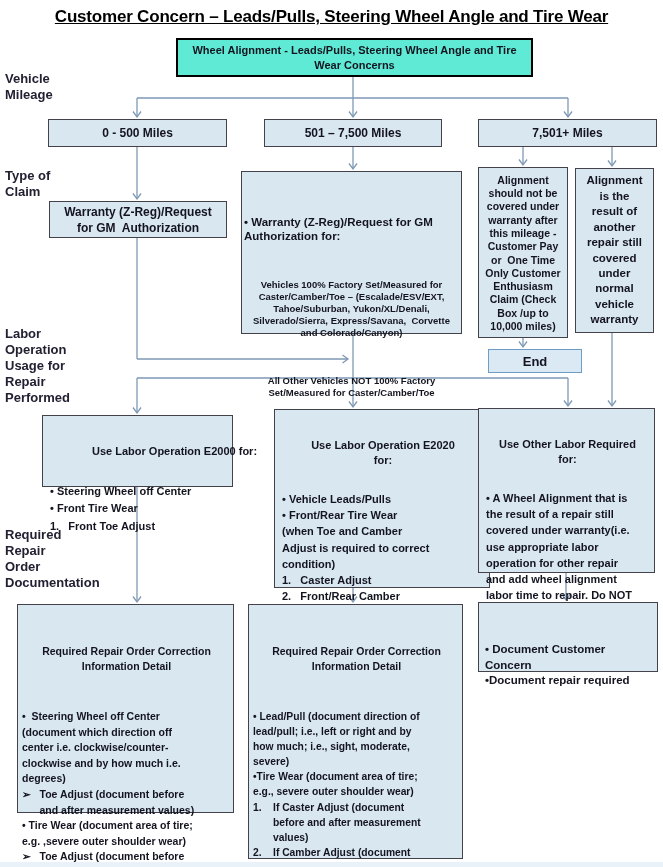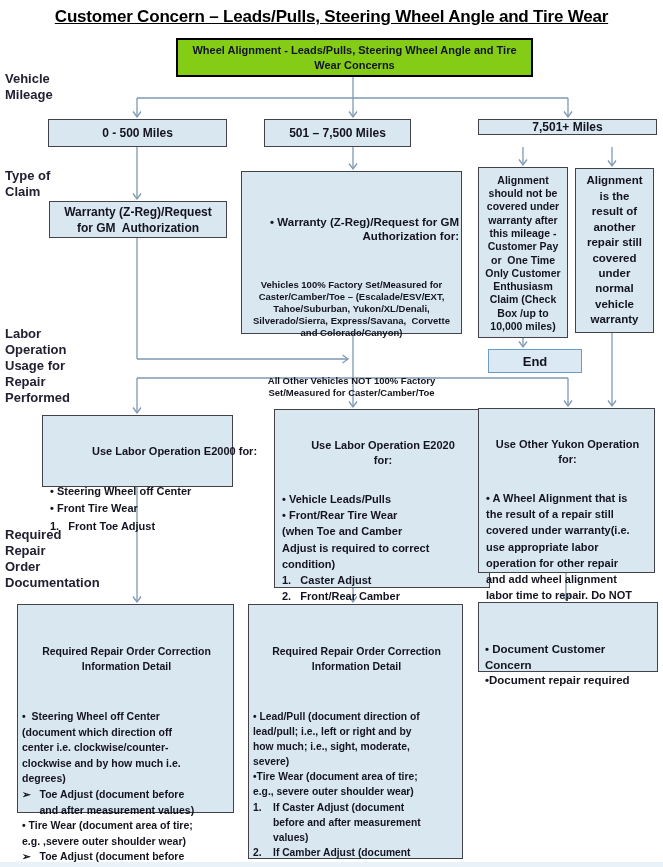--- a/index.html
+++ b/index.html
@@ -4,31 +4,31 @@
 <style>
   html,body{margin:0;padding:0;background:#fff;}
   .stage{position:relative;width:663px;height:867px;background:#ffffff;overflow:hidden;
          font-family:"Liberation Sans",sans-serif;font-weight:bold;}
   .title{position:absolute;left:0;right:0;top:7px;text-align:center;font-size:17px;
          color:#000;text-decoration:underline;letter-spacing:-0.2px;}
   svg.lines{position:absolute;left:0;top:0;}
   .lbl{position:absolute;font-size:13px;line-height:16px;color:#232032;white-space:pre;}
   .box{position:absolute;box-sizing:border-box;background:#d9e7f1;border:1.5px solid #43424b;
        color:#141420;white-space:pre;}
-  .white{background:#84cc16;border:2px solid #000;}
+  .white{background:#5eead4;border:2px solid #000;}
   .endbox{border:1.5px solid #6d9cc4;background:#dbe9f4;}
   .ctr{display:flex;align-items:center;justify-content:center;text-align:center;}
   .hd{text-align:center;}
   .bd{text-align:left;}
   
   .f-top{font-size:11px;line-height:15px;}
   .f-mile{font-size:12px;}
   .f-claimlow{font-size:12px;line-height:16px;}
   .cmid{padding:7px 2px 0 2px;}
-  .cmid .big{font-size:11.5px;line-height:14px;text-align:right;}
+  .cmid .big{font-size:11.5px;line-height:14px;text-align:left;}
   .cmid .sml{font-size:9.5px;line-height:12px;text-align:center;}
   .f-pay{font-size:10.5px;line-height:13.3px;padding-top:2px;}
   .f-repair{font-size:11.5px;line-height:15.4px;}
   .f-end{font-size:13px;}
   .labor{padding:4px 3px 0 5px;font-size:11px;}
   .labor .hd{line-height:14.5px;}
   .labor .bd{line-height:16.2px;padding-left:2px;}
   .e2000 .hd{line-height:15px;margin-left:44px;}
   .e2000 .bd{line-height:17.4px;}
   .doc{padding:3px 2px 0 4px;}
@@ -98,24 +98,24 @@
 Documentation</div>
 
   <div class="box white ctr f-top" style="left:176px;top:38px;width:357px;height:39px">
     <div>Wheel Alignment - Leads/Pulls, Steering Wheel Angle and Tire
 Wear Concerns</div>
   </div>
 
   <div class="box ctr f-mile" style="left:48px;top:119px;width:179px;height:28px">
     <div>0 - 500 Miles</div>
   </div>
-  <div class="box ctr f-mile" style="left:264px;top:119px;width:147px;height:28px">
+  <div class="box ctr f-mile" style="left:264px;top:119px;width:178px;height:28px">
     <div>501 – 7,500 Miles</div>
   </div>
-  <div class="box ctr f-mile" style="left:478px;top:119px;width:179px;height:16px">
+  <div class="box ctr f-mile" style="left:478px;top:119px;width:179px;height:28px">
     <div>7,501+ Miles</div>
   </div>
 
   <div class="box ctr f-claimlow" style="left:49px;top:201px;width:178px;height:37px">
     <div>Warranty (Z-Reg)/Request
 for GM  Authorization</div>
   </div>
 
   <div class="box cmid" style="left:241px;top:171px;width:221px;height:163px">
     <div class="big">• Warranty (Z-Reg)/Request for GM
@@ -176,21 +176,21 @@
 (when Toe and Camber
 Adjust is required to correct
 condition)
 1.   Caster Adjust
 2.   Front/Rear Camber
       Adjust
 3.   Front/Rear Toe Adjust</div>
   </div>
 
   <div class="box labor" style="left:478px;top:408px;width:177px;height:165px">
-    <div class="hd">Use Other Yukon Operation
+    <div class="hd">Use Other Labor Required
 for:</div>
     <div class="bd">• A Wheel Alignment that is
 the result of a repair still
 covered under warranty(i.e.
 use appropriate labor
 operation for other repair
 and add wheel alignment
 labor time to repair. Do NOT
 use E2000 or E2020)</div>
   </div>

